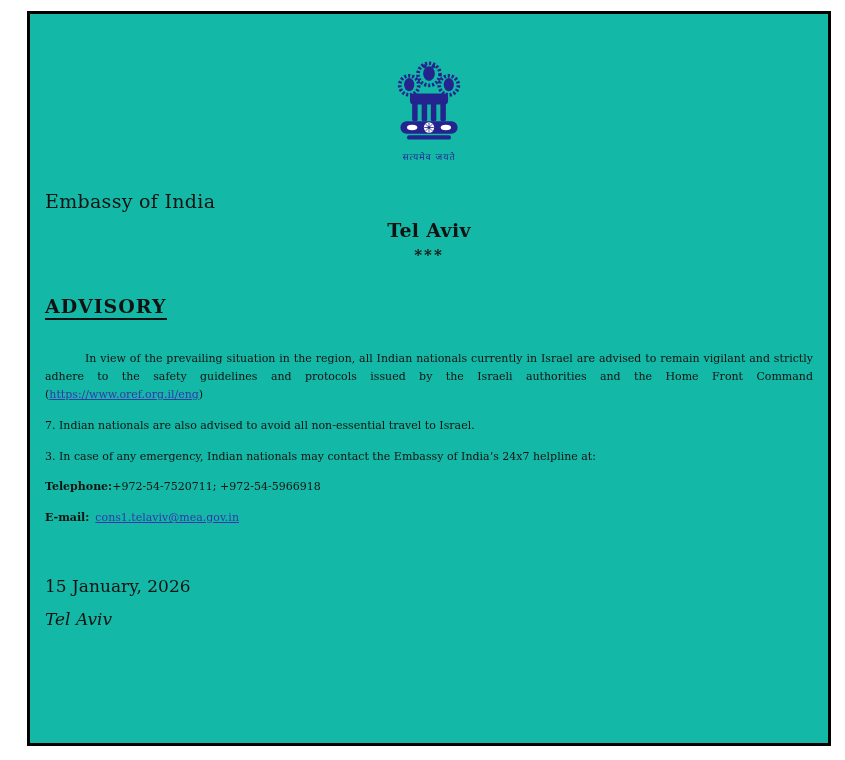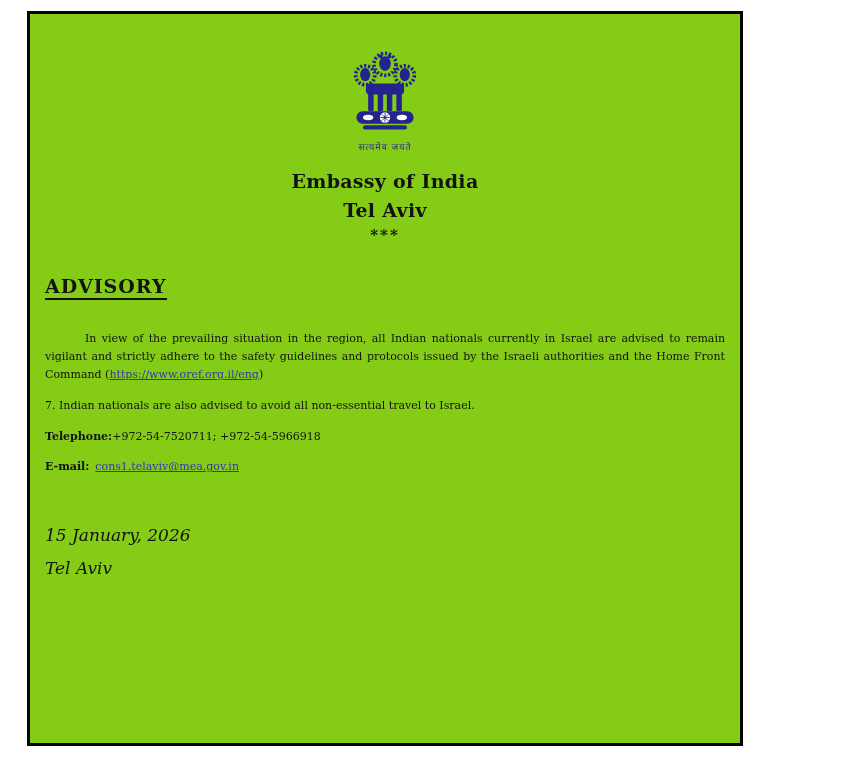--- a/index.html
+++ b/index.html
@@ -7,44 +7,44 @@
     --link:#3636ad;
     --ink:#121212;
   }
   html,body{margin:0;padding:0;}
   body{
     width:845px;height:760px;background:#ffffff;position:relative;
     font-family:"DejaVu Serif","Liberation Serif",serif;color:var(--ink);
     overflow:hidden;
   }
   .sheet{
-    position:absolute;left:27px;top:11px;width:716px;height:735px;
-    border:3px solid #000;box-sizing:border-box;padding:5px 15px;background:#84cc16;
+    position:absolute;left:27px;top:11px;width:804px;height:735px;
+    border:3px solid #000;box-sizing:border-box;padding:15px 15px;background:#14b8a6;
   }
   .emblem-wrap{margin-top:20px;text-align:center;line-height:0;}
   .emblem-wrap svg{display:inline-block;}
   .motto{
     line-height:1;font-size:9px;color:var(--emblem);margin-top:2px;
     letter-spacing:1px;font-family:"DejaVu Sans","Liberation Sans",sans-serif;
   }
-  .org{ text-align:center;font-weight:bold;font-size:19px;line-height:1.2;margin-top:18px;letter-spacing:0.3px;}
+  .org{ font-weight:normal;font-size:19px;line-height:1.2;margin-top:28px;letter-spacing:0.3px;}
   .city{text-align:center;font-weight:bold;font-size:19px;line-height:1.2;margin-top:6px;letter-spacing:0.3px;}
   .stars{text-align:center;font-weight:bold;font-size:15px;line-height:1;margin-top:6px;letter-spacing:2px;}
   .title-row{margin-top:32px;line-height:1.2;}
   .title{
     font-weight:bold;font-size:19px;letter-spacing:1px;display:inline-block;
     border-bottom:2.5px solid var(--ink);padding-bottom:1px;
   }
   .para{font-size:11px;line-height:1.62;margin:13px 0 0 0;}
   .para.justify{text-align:justify;}
   .para.lead{text-indent:40px;margin-top:30px;}
   .para b{font-weight:bold;}
   .link{color:var(--link);text-decoration:underline;cursor:pointer;}
   .email-gap{margin-left:6px;text-align:center;}
-  .date{font-style:italic;font-size:17px;margin:48px 0 0 0;line-height:1.3;}
+  .date{font-size:17px;margin:48px 0 0 0;line-height:1.3;}
   .place{font-style:italic;font-size:17px;margin:11px 0 0 0;line-height:1.3;}
 </style>
 </head>
 <body>
 
 <div class="sheet">
 
   <div class="emblem-wrap">
     <svg width="88" height="102" viewBox="0 0 120 118" aria-hidden="true">
 
@@ -89,20 +89,21 @@
   <div class="stars">***</div>
 
   <div class="title-row">
     <span class="title">ADVISORY</span>
   </div>
 
   <p class="para lead justify"><span>In view of the prevailing situation in the region, all Indian nationals currently in Israel are advised to remain vigilant and strictly adhere to the safety guidelines and protocols issued by the Israeli authorities and the Home Front Command (</span><a class="link" href="#">https://www.oref.org.il/eng</a><span>)</span></p>
 
   <p class="para">7. Indian nationals are also advised to avoid all non-essential travel to Israel.</p>
 
+  <p class="para justify">3. In case of any emergency, Indian nationals may contact the Embassy of India’s 24x7 helpline at:</p>
 
   <p class="para"><b>Telephone:</b><span>+972-54-7520711; +972-54-5966918</span></p>
 
   <p class="para"><b>E-mail:</b><a class="link email-gap" href="#">cons1.telaviv@mea.gov.in</a></p>
 
   <p class="date">15 January, 2026</p>
   <p class="place">Tel Aviv</p>
 
 </div>
 

